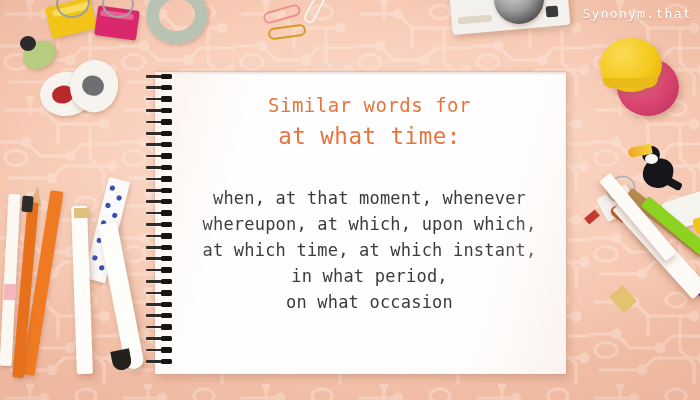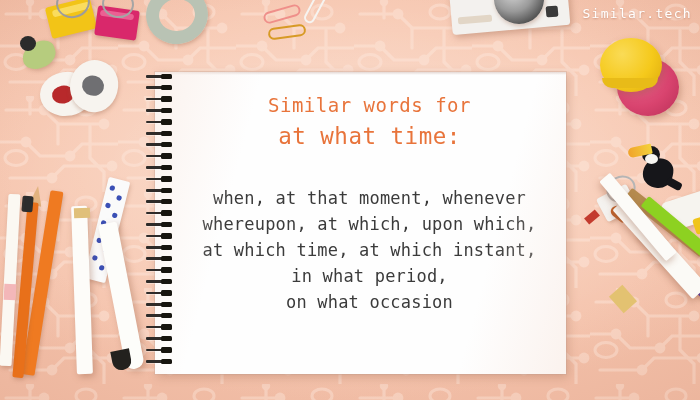--- a/index.html
+++ b/index.html
@@ -401,15 +401,15 @@
       <div class="ring" style="top: 205.2px;"></div>
       <div class="ring" style="top: 216.6px;"></div>
       <div class="ring" style="top: 228px;"></div>
       <div class="ring" style="top: 239.4px;"></div>
       <div class="ring" style="top: 250.8px;"></div>
       <div class="ring" style="top: 262.2px;"></div>
       <div class="ring" style="top: 273.6px;"></div>
       <div class="ring" style="top: 285px;"></div>
     </div>
 
-  <div class="watermark">Similar.tech</div>
+  <div class="watermark">Synonym.that</div>
 
 </div>
 
 </body></html>

